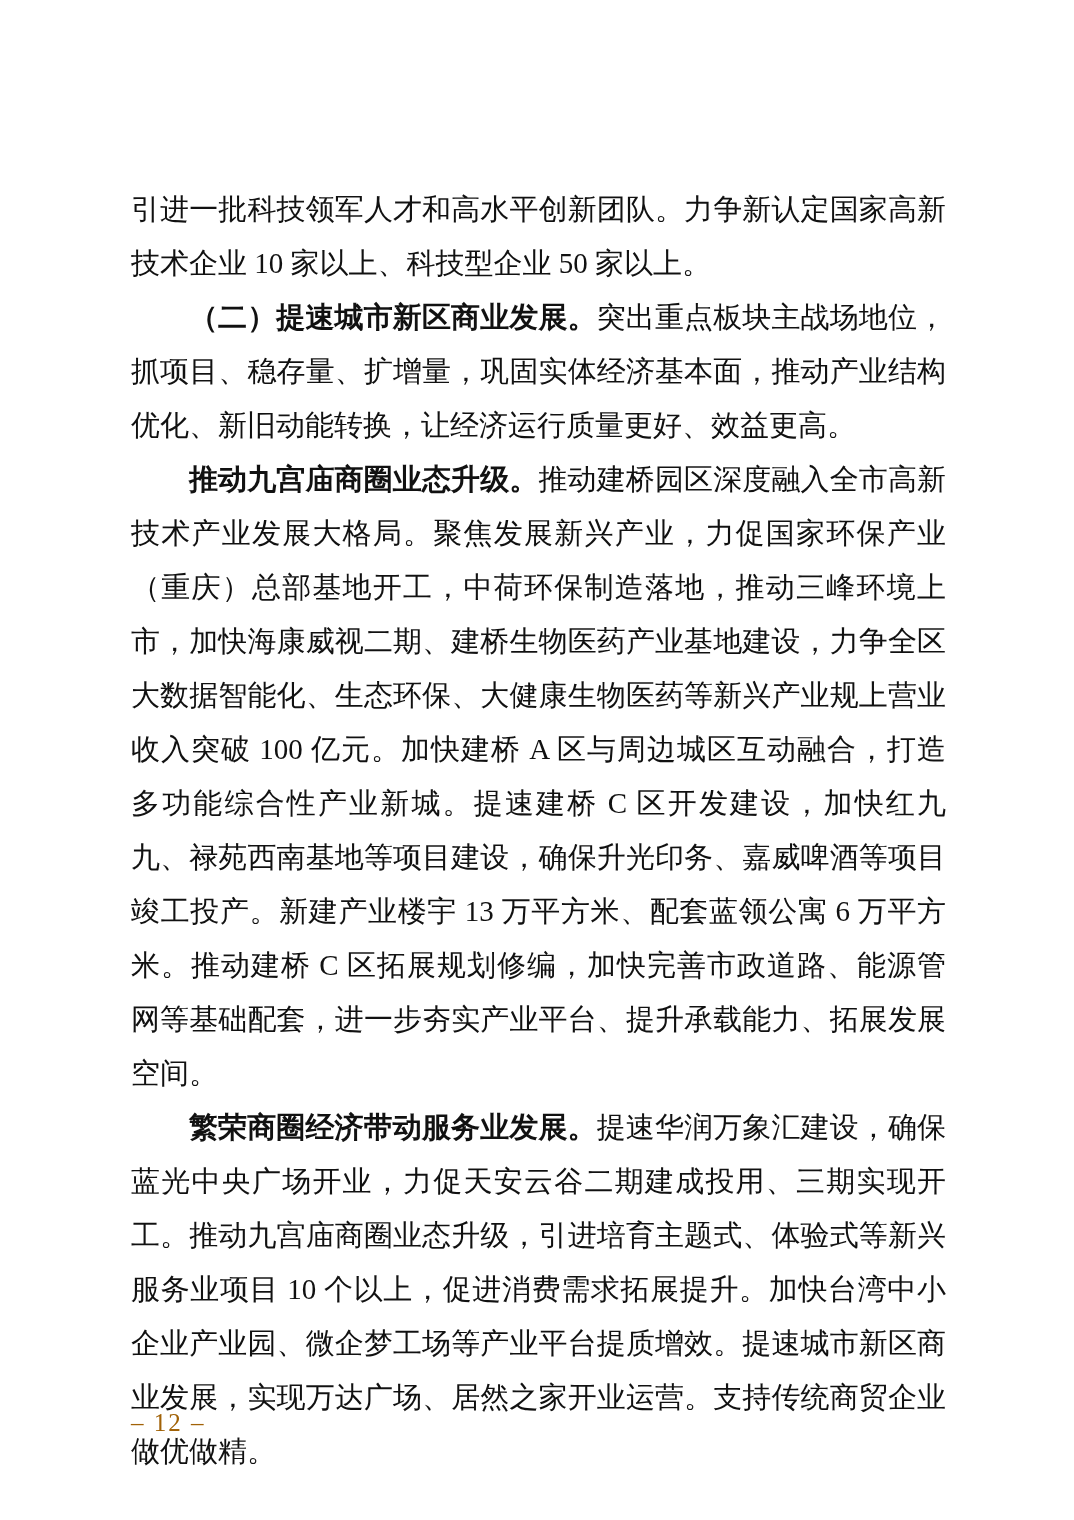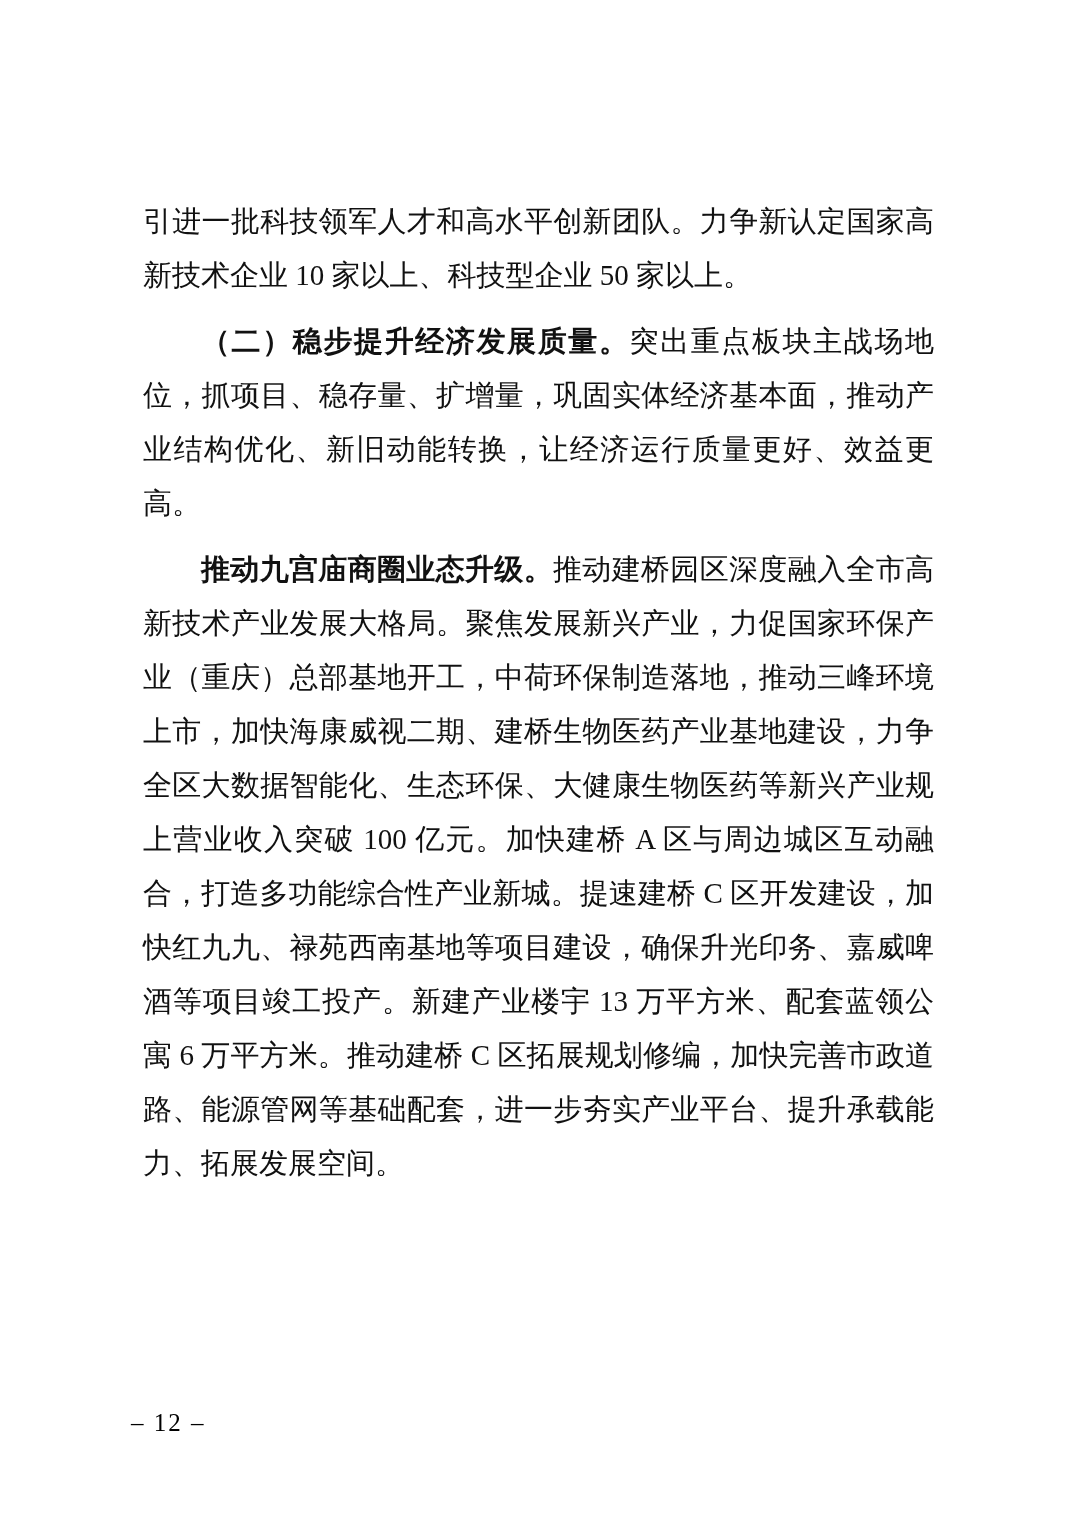--- a/index.html
+++ b/index.html
@@ -20,48 +20,49 @@
     position: absolute;
     left: 131px;
     top: 182px;
     width: 815px;
     font-size: 29px;
     line-height: 54px;
     text-align: justify;
     word-break: break-all;
   }
   .para {
-    margin: 12px;
+    margin: 0;
     padding: 0;
   }
   .para.indent {
     text-indent: 2em;
   }
   .lead {
     font-weight: bold;
   }
   .footer {
     position: absolute;
     left: 131px;
     top: 1406px;
     font-size: 25px;
     line-height: 34px;
     letter-spacing: 2px;
-    color: #000000;
+    color: #a16207;
   }
 </style>
 </head>
 <body>
 
 <div class="page">
   <main class="content">
 
     <p class="para"><span>引进一批科技领军人才和高水平创新团队。力争新认定国家高新技术企业 10 家以上、科技型企业 50 家以上。</span></p>
 
-    <p class="para indent"><span class="lead">（二）稳步提升经济发展质量。</span><span>突出重点板块主战场地位，抓项目、稳存量、扩增量，巩固实体经济基本面，推动产业结构优化、新旧动能转换，让经济运行质量更好、效益更高。</span></p>
+    <p class="para indent"><span class="lead">（二）提速城市新区商业发展。</span><span>突出重点板块主战场地位，抓项目、稳存量、扩增量，巩固实体经济基本面，推动产业结构优化、新旧动能转换，让经济运行质量更好、效益更高。</span></p>
 
     <p class="para indent"><span class="lead">推动九宫庙商圈业态升级。</span><span>推动建桥园区深度融入全市高新技术产业发展大格局。聚焦发展新兴产业，力促国家环保产业（重庆）总部基地开工，中荷环保制造落地，推动三峰环境上市，加快海康威视二期、建桥生物医药产业基地建设，力争全区大数据智能化、生态环保、大健康生物医药等新兴产业规上营业收入突破 100 亿元。加快建桥 A 区与周边城区互动融合，打造多功能综合性产业新城。提速建桥 C 区开发建设，加快红九九、禄苑西南基地等项目建设，确保升光印务、嘉威啤酒等项目竣工投产。新建产业楼宇 13 万平方米、配套蓝领公寓 6 万平方米。推动建桥 C 区拓展规划修编，加快完善市政道路、能源管网等基础配套，进一步夯实产业平台、提升承载能力、拓展发展空间。</span></p>
 
+    <p class="para indent"><span class="lead">繁荣商圈经济带动服务业发展。</span><span>提速华润万象汇建设，确保蓝光中央广场开业，力促天安云谷二期建成投用、三期实现开工。推动九宫庙商圈业态升级，引进培育主题式、体验式等新兴服务业项目 10 个以上，促进消费需求拓展提升。加快台湾中小企业产业园、微企梦工场等产业平台提质增效。提速城市新区商业发展，实现万达广场、居然之家开业运营。支持传统商贸企业做优做精。</span></p>
 
   </main>
 
   <div class="footer"><span>– 12 –</span></div>
 </div>
 
 </body></html>

